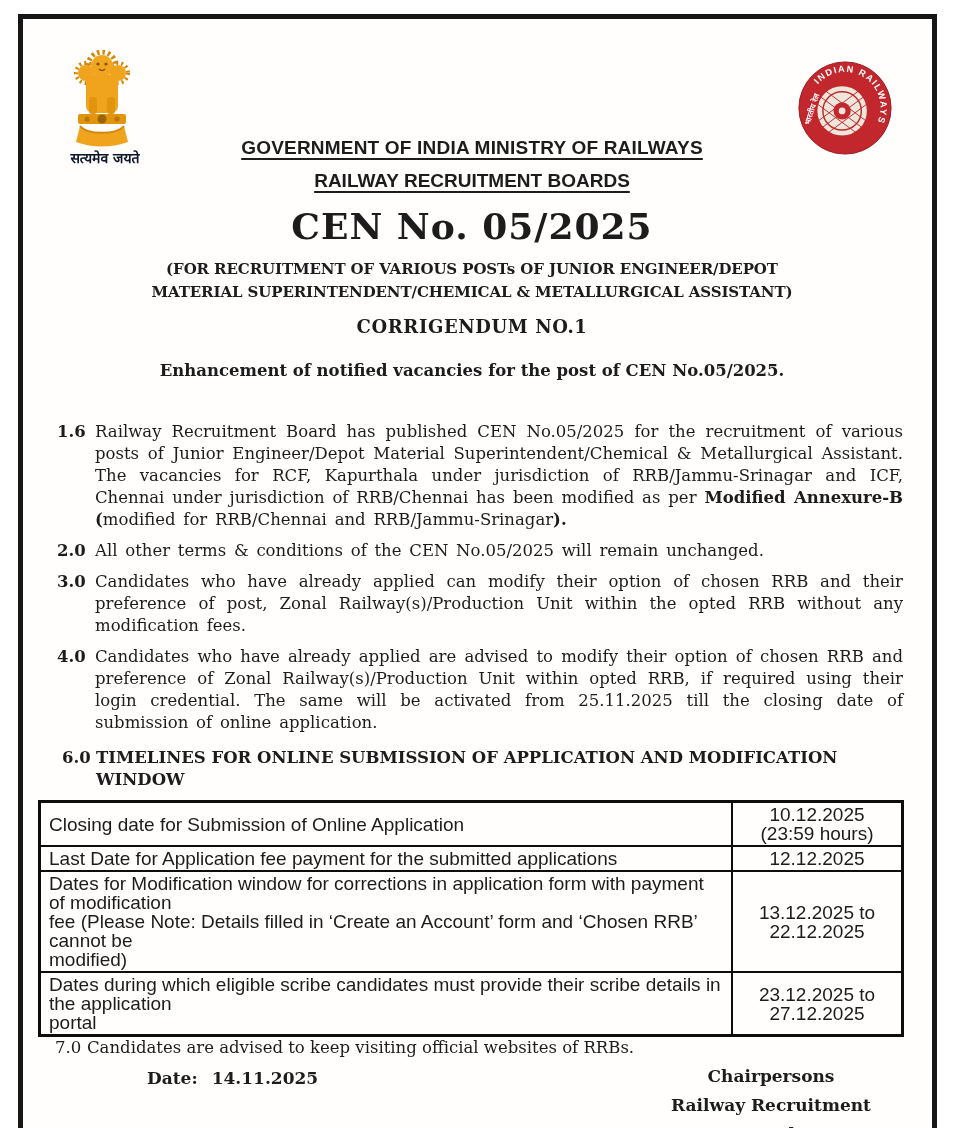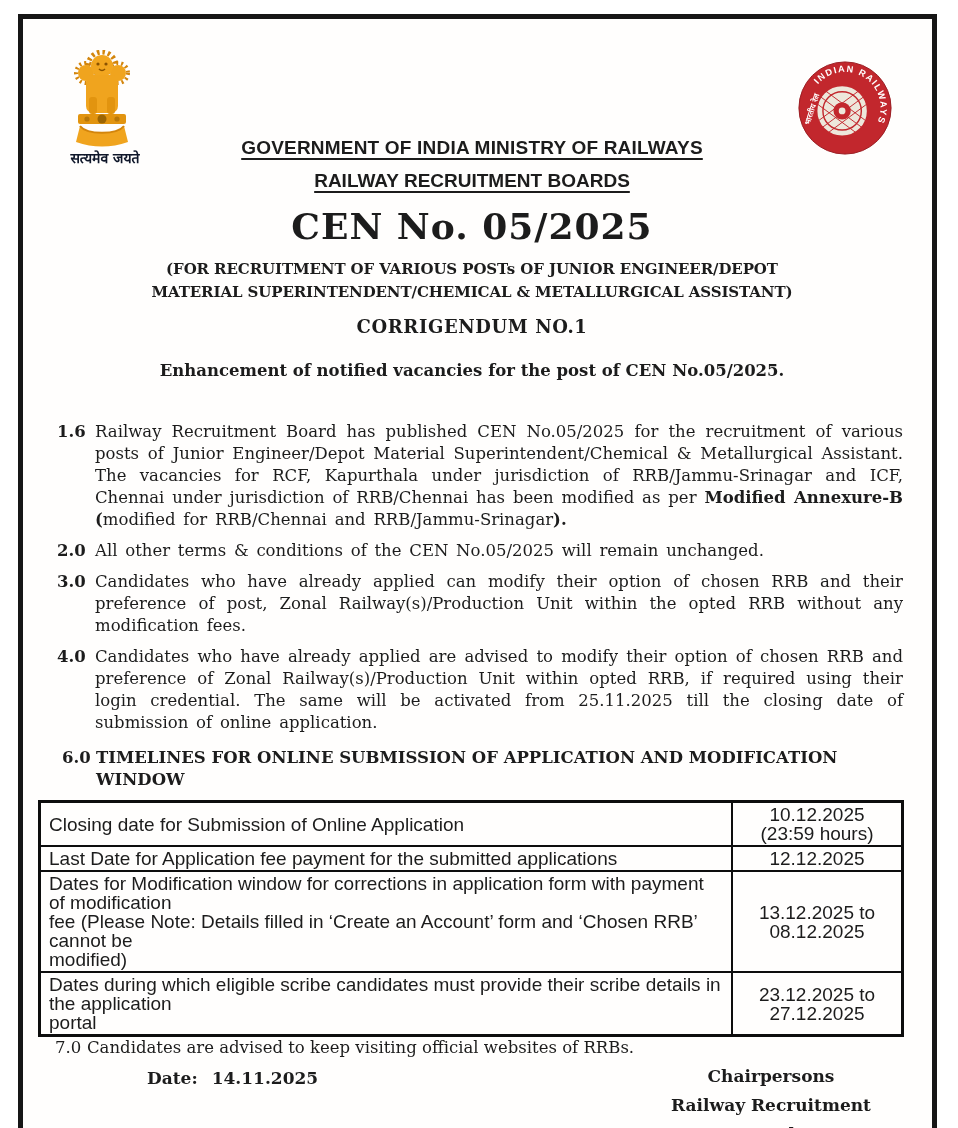--- a/index.html
+++ b/index.html
@@ -176,21 +176,21 @@
           <td class="cell-value">10.12.2025 (23:59 hours)</td>
         </tr>
         <tr>
           <td class="cell-label">Last Date for Application fee payment for the submitted applications</td>
           <td class="cell-value">12.12.2025</td>
         </tr>
         <tr>
           <td class="cell-label">Dates for Modification window for corrections in application form with payment of modification
 fee (Please Note: Details filled in ‘Create an Account’ form and ‘Chosen RRB’ cannot be
 modified)</td>
-          <td class="cell-value">13.12.2025 to 08.12.2025</td>
+          <td class="cell-value">13.12.2025 to 22.12.2025</td>
         </tr>
         <tr>
           <td class="cell-label">Dates during which eligible scribe candidates must provide their scribe details in the application
 portal</td>
           <td class="cell-value">23.12.2025 to 27.12.2025</td>
         </tr>
       </tbody>
   </table>
 
   <div class="closing-clause">

